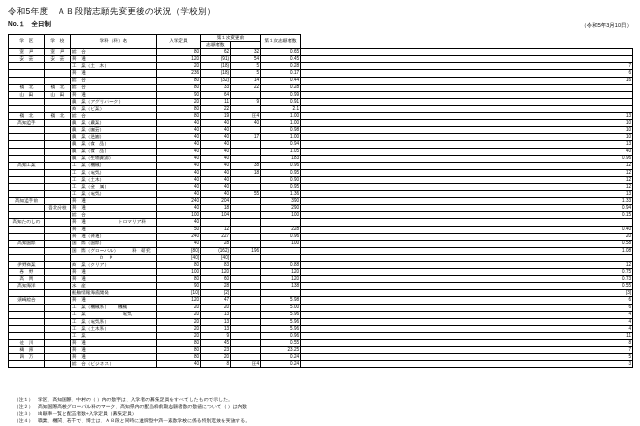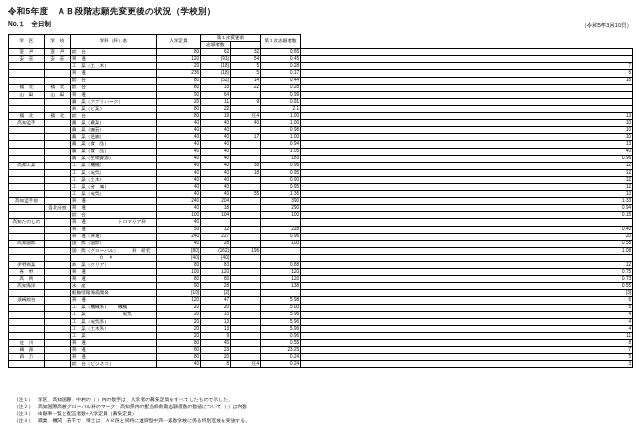--- a/index.html
+++ b/index.html
@@ -6,21 +6,21 @@
   body{
     width:640px;height:426px;
     font-family:"Liberation Sans","DejaVu Sans",sans-serif;
     color:#111;
     font-size:5px;
     overflow:hidden;
   }
   .page{position:relative;width:640px;height:426px;padding:0;box-sizing:border-box;}
   .doc-title{
     position:absolute;left:8px;top:6px;
-    font-size:8.5px;font-weight:bold;letter-spacing:0.3px;
+    font-size:8.5px;font-weight:normal;letter-spacing:0.3px;
   }
   .sub-row{
     position:absolute;left:8px;top:20px;width:624px;
     display:flex;justify-content:space-between;align-items:flex-end;
   }
   .sub-left{font-size:6.5px;font-weight:bold;}
   .sub-right{font-size:5.5px;}
   table.main{
     position:absolute;left:8px;top:34px;
     border-collapse:collapse;

